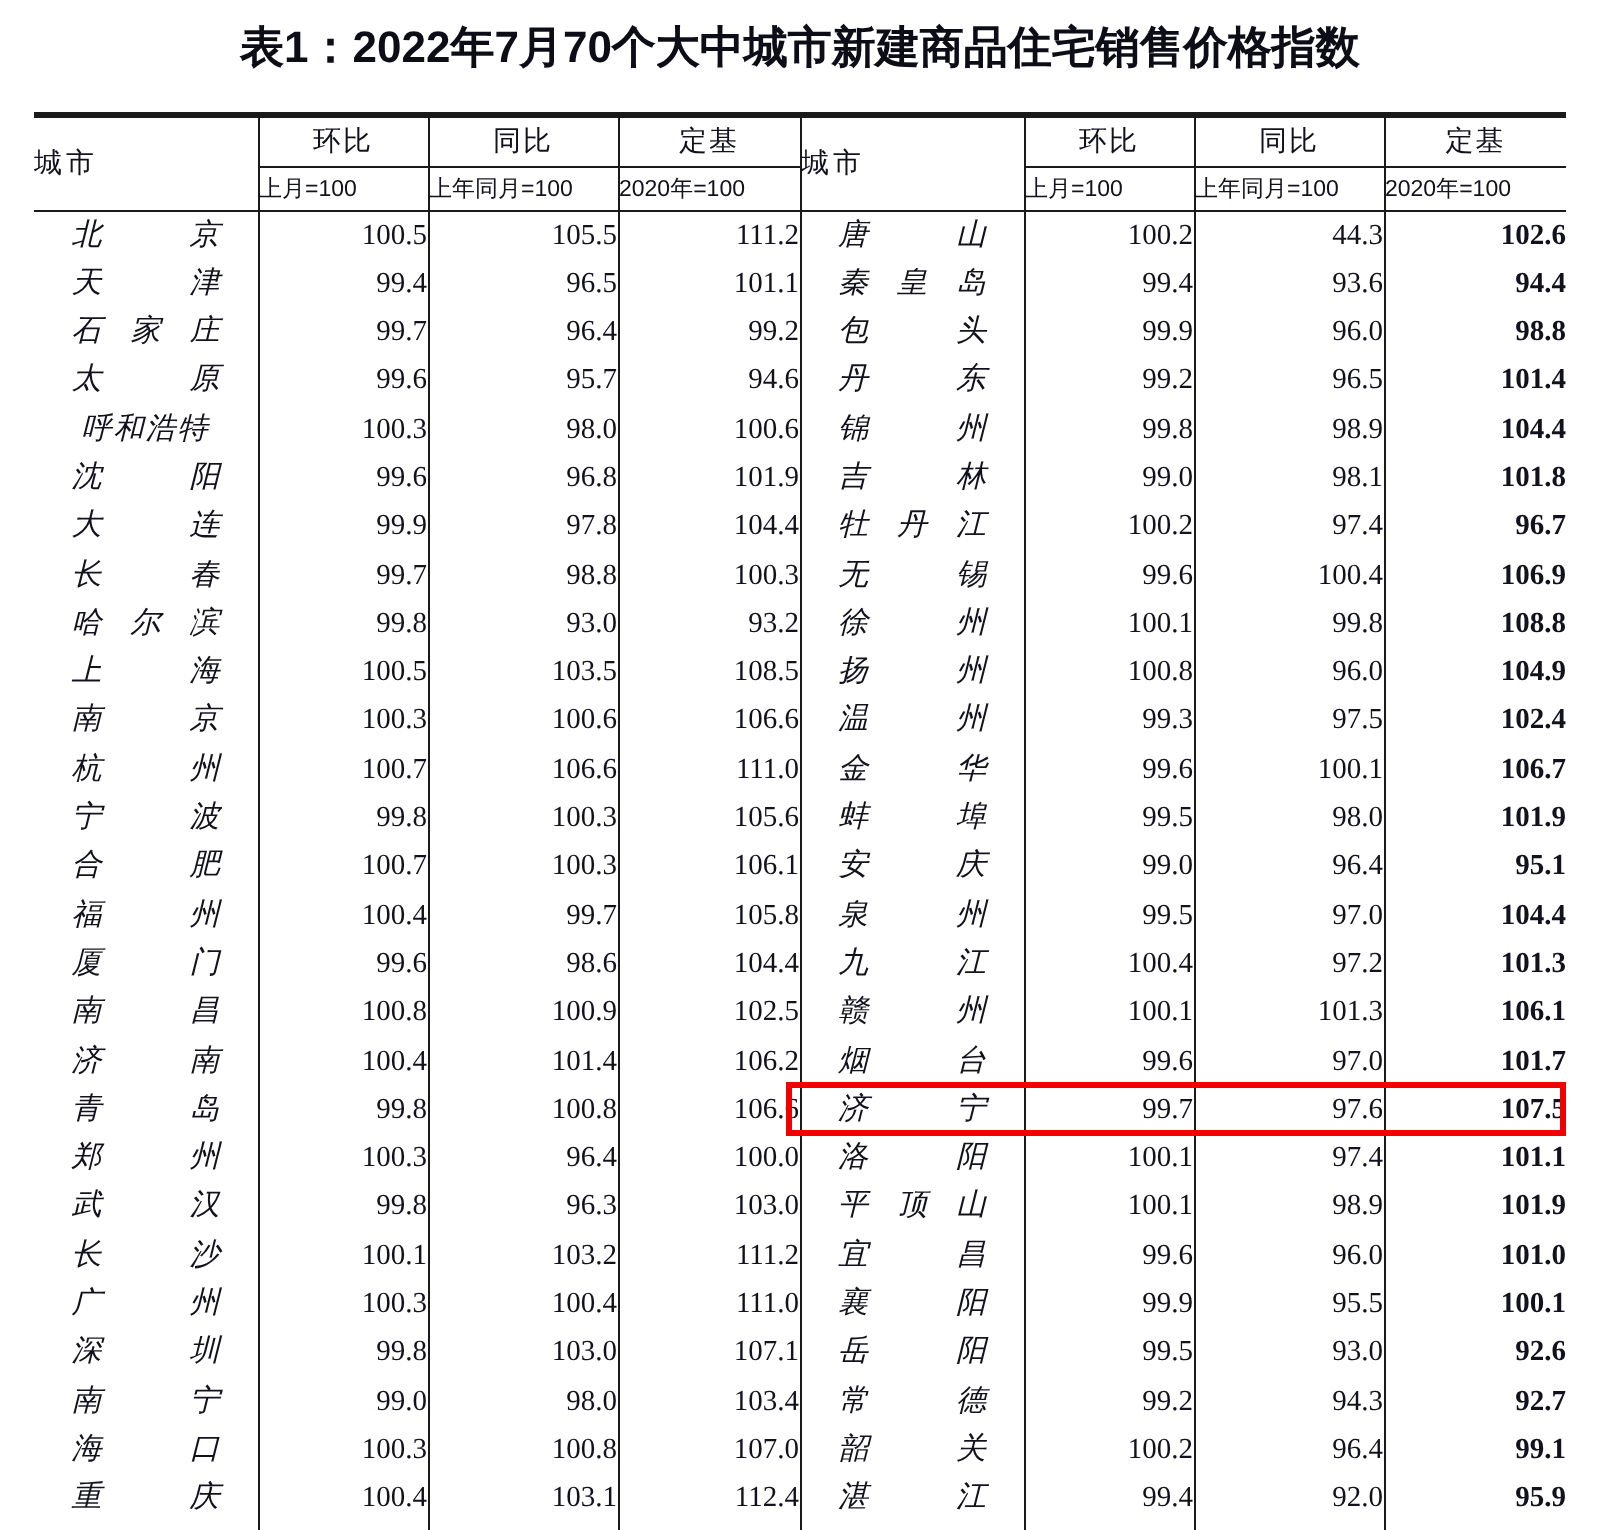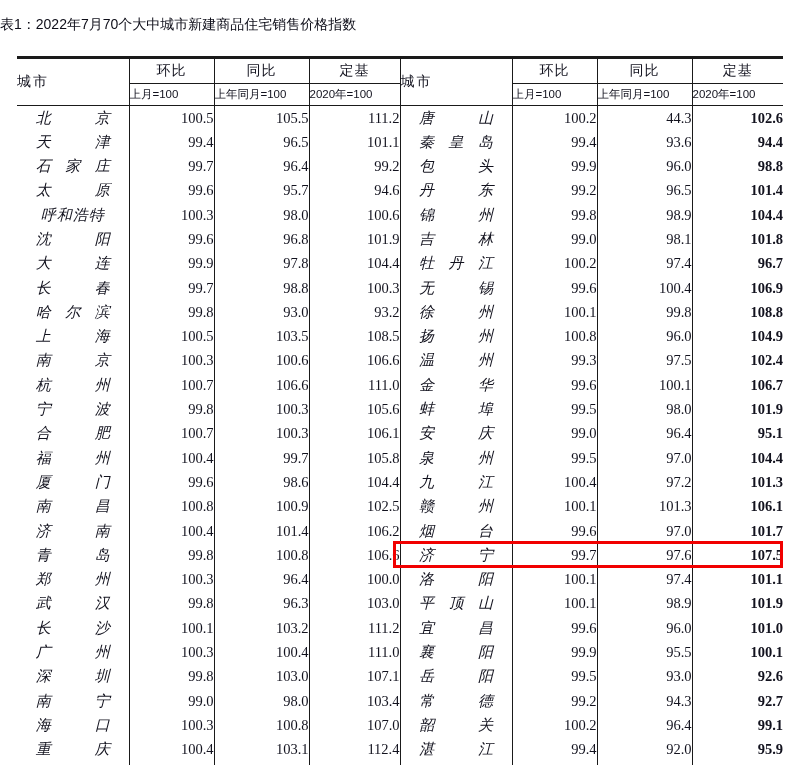--- a/index.html
+++ b/index.html
@@ -13,24 +13,24 @@
     overflow: hidden;
   }
   #page {
     position: relative;
     width: 800px;
     height: 765px;
     background: #fff;
   }
   .title {
     width: 100%;
-    text-align: left;
+    text-align: center;
     font-family: "Liberation Sans", "DejaVu Sans", sans-serif;
-    font-weight: normal;
-    font-size: 14px;
+    font-weight: bold;
+    font-size: 22px;
     letter-spacing: 0px;
     color: #0d0d18;
     padding-top: 9px;
     height: 44px;
     line-height: 30px;
     white-space: nowrap;
   }
   .table-wrap {
     position: absolute;
     left: 17px;

